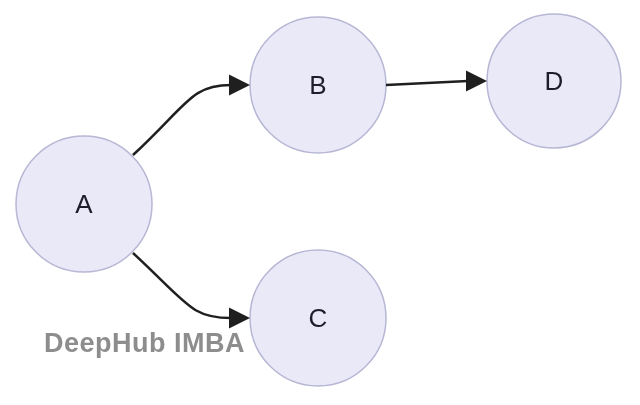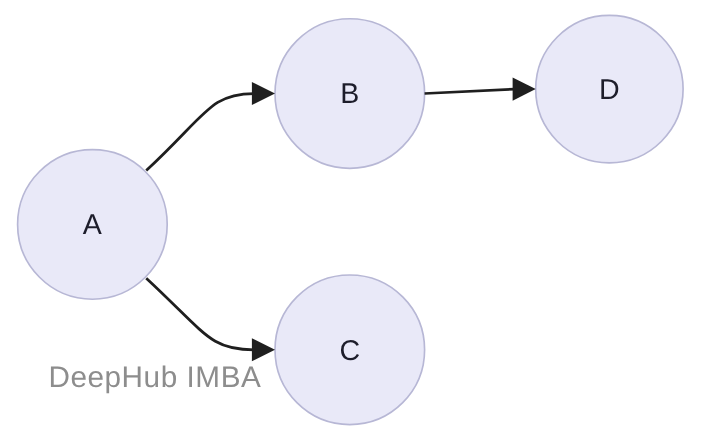--- a/index.html
+++ b/index.html
@@ -26,21 +26,21 @@
   .node-label-text {
     font-family: "Liberation Sans", sans-serif;
     font-size: 26px;
     font-weight: 400;
   }
   .watermark {
     position: absolute;
     left: 44px;
     top: 328px;
     font-size: 27px;
-    font-weight: 400;
+    font-weight: 700;
     letter-spacing: 0.5px;
     user-select: none;
   }
 </style>
 </head>
 <body>
 
 <div class="stage">
   <svg class="diagram-svg" viewBox="0 0 640 405" xmlns="http://www.w3.org/2000/svg">
       <circle cx="84" cy="204" r="68" fill="#e9e9f8" stroke="#b7b7d5" stroke-width="1.5"></circle>

